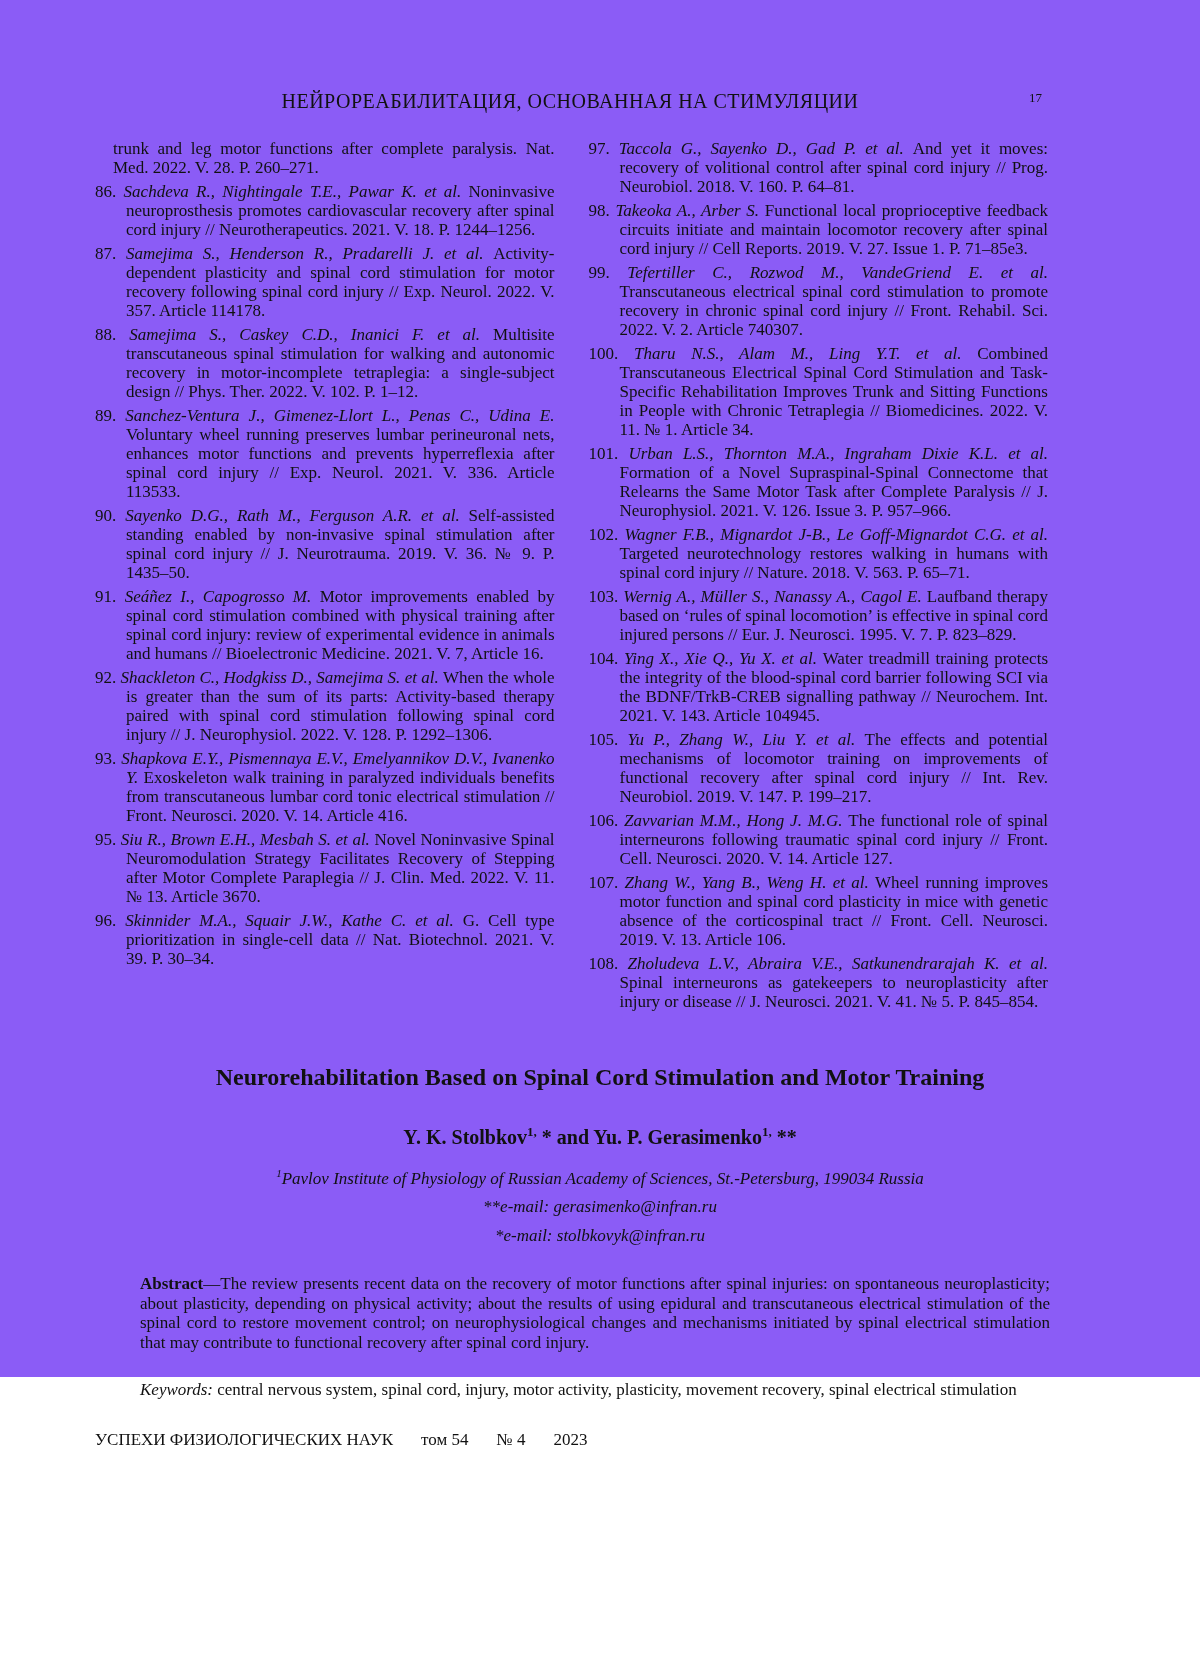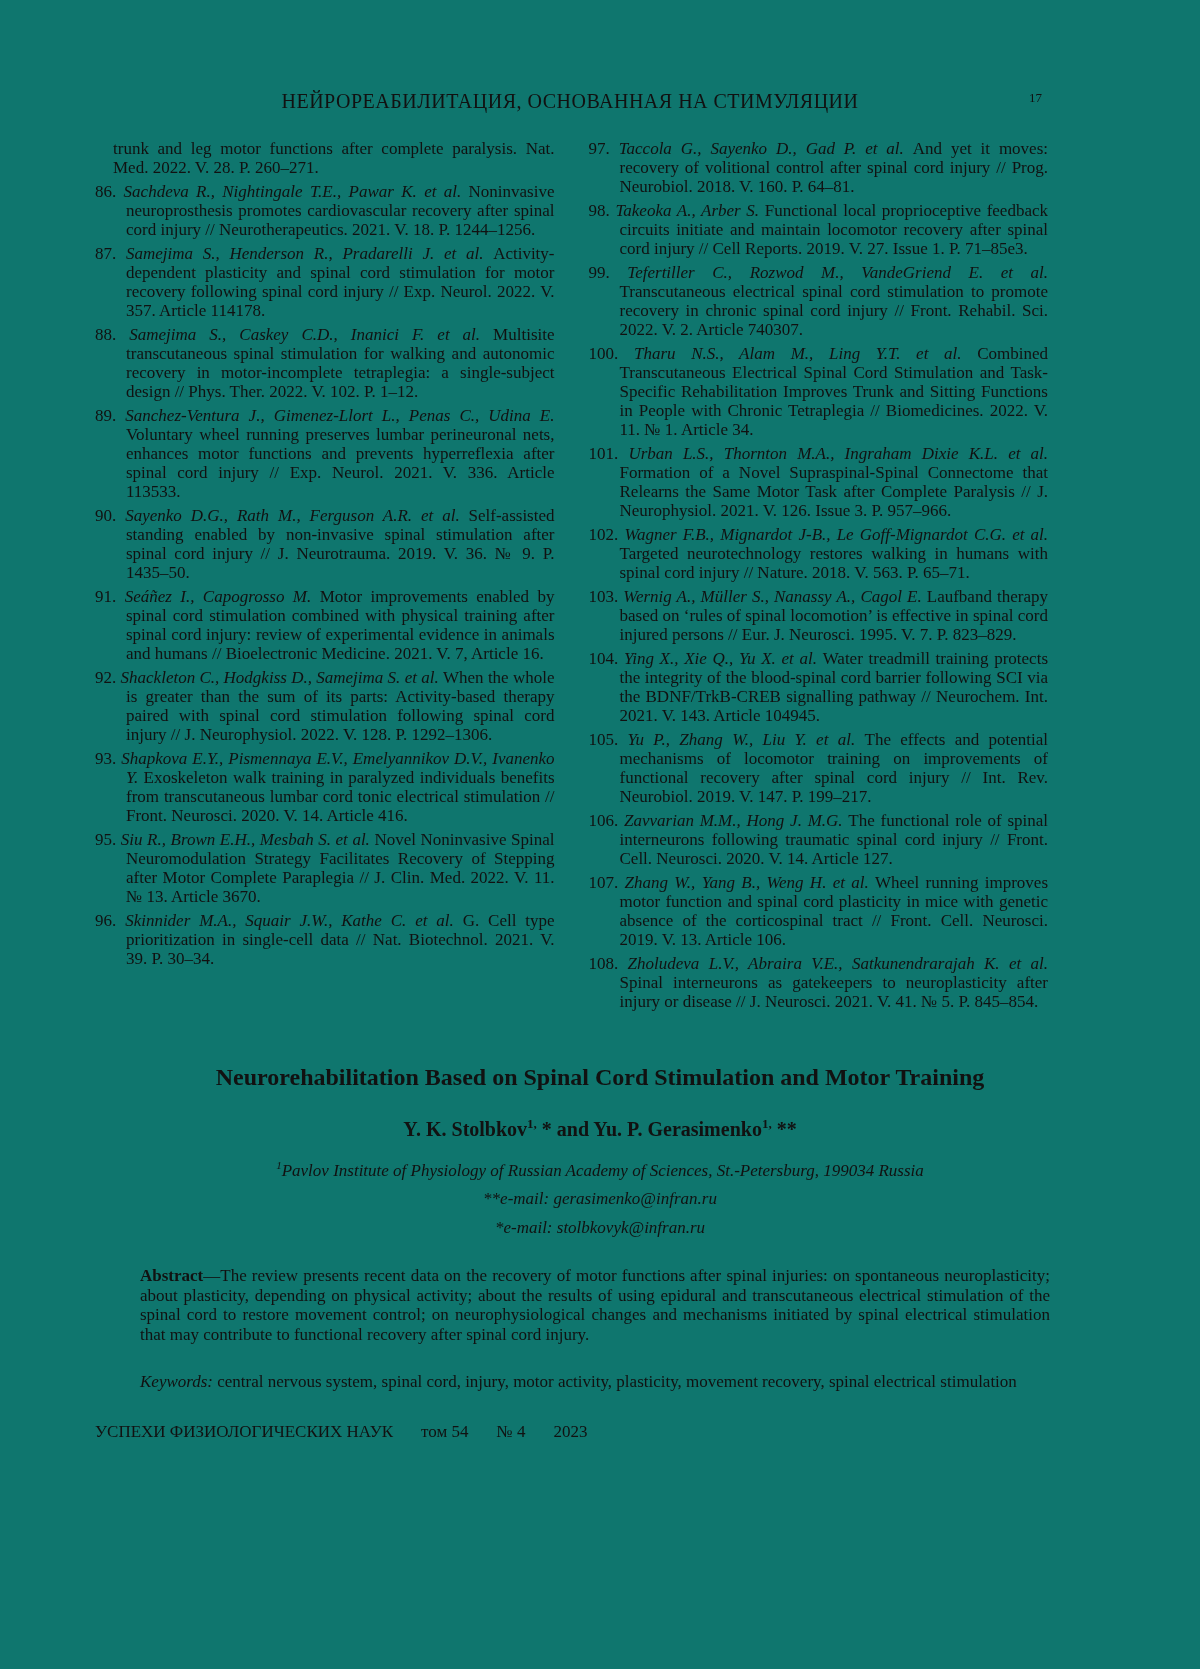--- a/index.html
+++ b/index.html
@@ -2,21 +2,21 @@
 <html><head>
 <meta charset="utf-8">
 <style>
   html,body{margin:0;padding:0;background:#ffffff;}
   body{
     width:1200px;height:1669px;overflow:hidden;
     font-family:"Liberation Serif","DejaVu Serif",serif;
     color:#111;
     -webkit-font-smoothing:antialiased;
   }
-  .page{position:relative;width:1200px;height:1669px;background:#0f766e;}
+  .page{position:relative;width:1200px;height:1377px;background:#8b5cf6;}
 
   
   .running-head{
     position:relative;
     padding:90px 155px 0 95px;
     text-align:center;
     font-size:20px;
     letter-spacing:0.5px;
   }
   .running-head .pageno{
@@ -45,21 +45,21 @@
 
   
   .article-head{text-align:center;padding:0 95px;}
   .article-title{
     margin-top:46px;
     font-size:24px;
     font-weight:bold;
     line-height:30px;
   }
   .article-authors{
-    margin-top:24px;
+    margin-top:32px;
     font-size:20px;
     font-weight:bold;
   }
   .article-authors sup{font-size:13px;}
   .affiliation{
     margin-top:18px;
     font-size:17px;
     font-style:italic;
   }
   .affiliation sup{font-size:11px;font-style:italic;}

